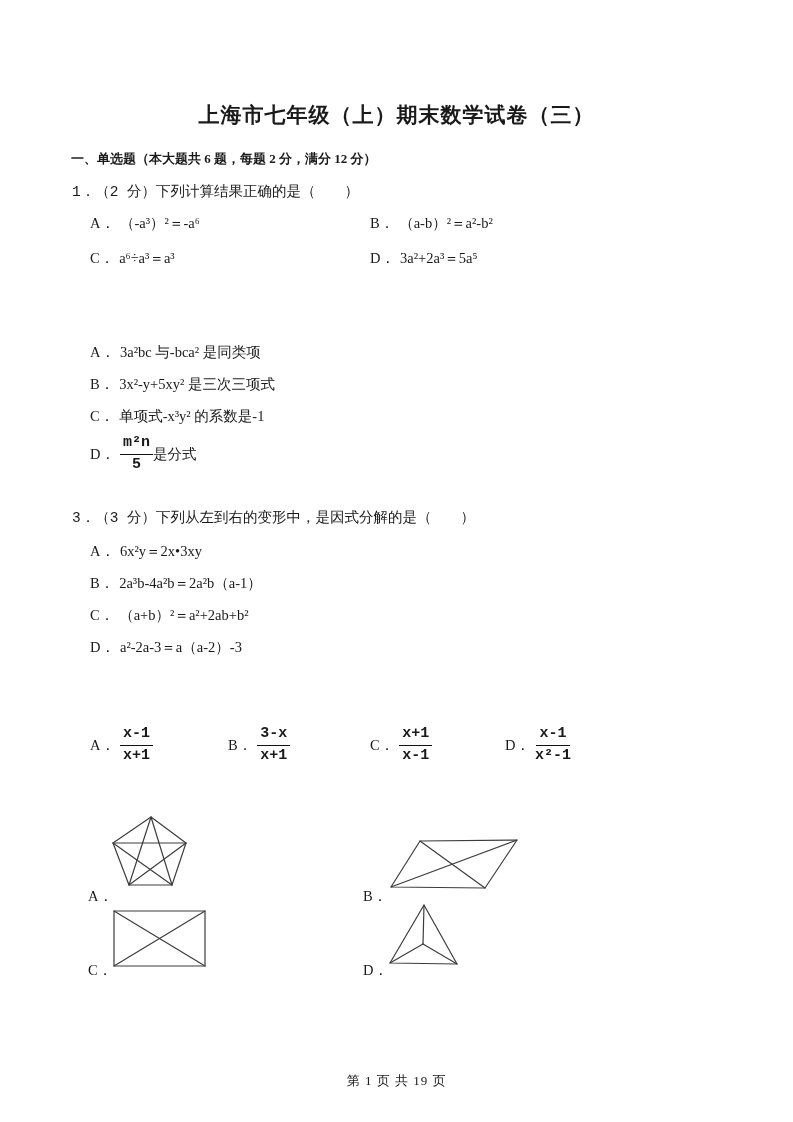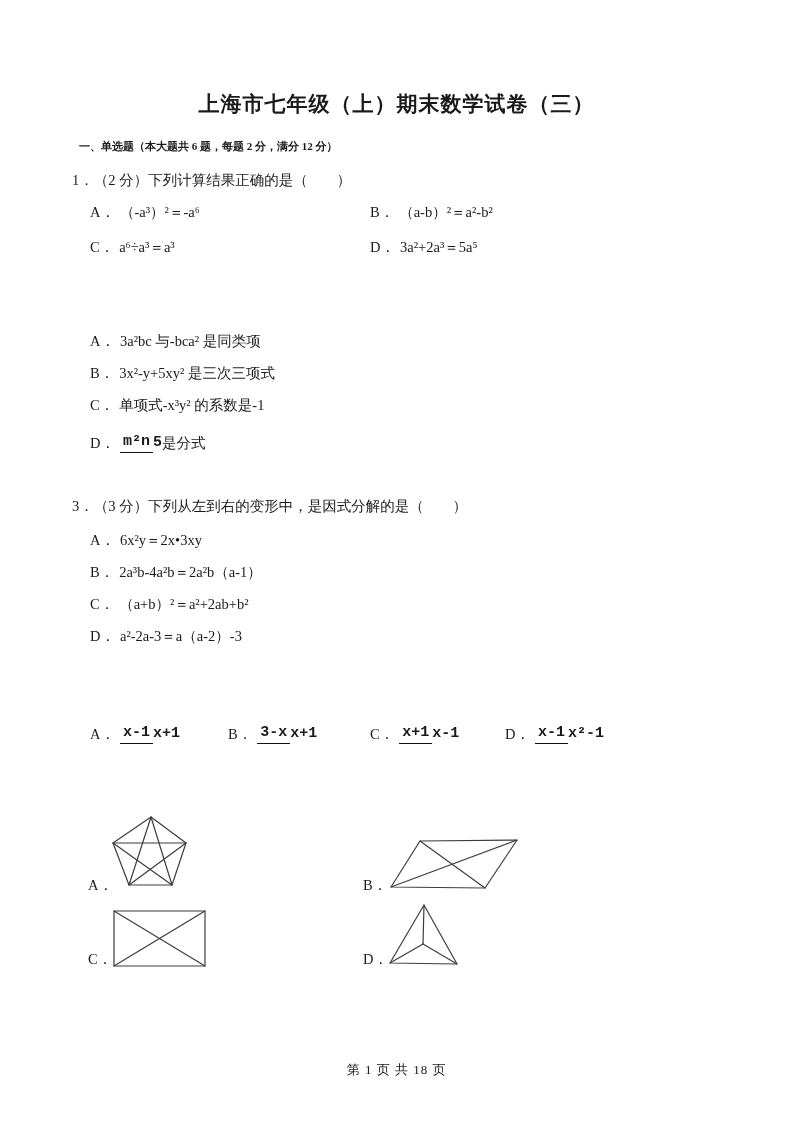--- a/index.html
+++ b/index.html
@@ -4,36 +4,36 @@
 <style>
   html,body{margin:0;padding:0;background:#ffffff;}
   .page{
     position:relative;
     width:793px;height:1122px;
     background:#ffffff;
     color:#1a1a1a;
     font-family:"Liberation Serif","DejaVu Serif",serif;
     overflow:hidden;
   }
-  .abs{position:absolute;white-space:nowrap;}
+  .abs{position:absolute;white-space:nowrap;margin-top:11px;}
   .title{
     top:90px;left:0;width:100%;
     text-align:center;
     font-size:21px;font-weight:bold;
     letter-spacing:1px;
   }
   .heading{
-    top:139px;left:79px;
-    font-size:11px;font-weight:bold;
+    top:139px;left:71px;
+    font-size:13px;font-weight:bold;
   }
-  .stem{left:72px;font-size:14.5px;}
+  .stem{left:72px;font-size:14.5px;font-family:Liberation Mono, monospace;}
   .opt{font-size:14.5px;display:inline-flex;align-items:center;}
   .optlab{margin-right:5px;}
   .frac{
-    display:inline-flex;align-items:center;
+    display:inline-flex;flex-direction:column;align-items:center;
     font-family:"Liberation Mono","DejaVu Sans Mono",monospace;
     font-size:15px;font-weight:bold;line-height:1.25;
     vertical-align:middle;
   }
   .frac .num{border-bottom:1.5px solid #111;padding:0 3px 1px;}
   .frac .den{padding-top:1px;}
   .figlabel{font-size:14.5px;}
   .fig{position:absolute;}
   .fig polygon,.fig line,.fig path{
     fill:none;stroke:#3d3d3d;stroke-width:1.2;stroke-linejoin:round;stroke-linecap:round;
@@ -165,15 +165,15 @@
   <span class="abs figlabel" style="top:950px;left:88px">C．</span>
 
   <svg class="fig" style="left:389px;top:903px" width="69" height="63" viewBox="0 0 69 63">
     <polygon points="35,2 68,61 1,60"></polygon>
     <line x1="34" y1="41" x2="35" y2="2"></line>
     <line x1="34" y1="41" x2="1" y2="60"></line>
     <line x1="34" y1="41" x2="68" y2="61"></line>
   </svg>
   <span class="abs figlabel" style="top:950px;left:363px">D．</span>
 
-  <div class="abs footer">第 1 页 共 18 页</div>
+  <div class="abs footer">第 1 页 共 19 页</div>
 
 </div>
 
 </body></html>

